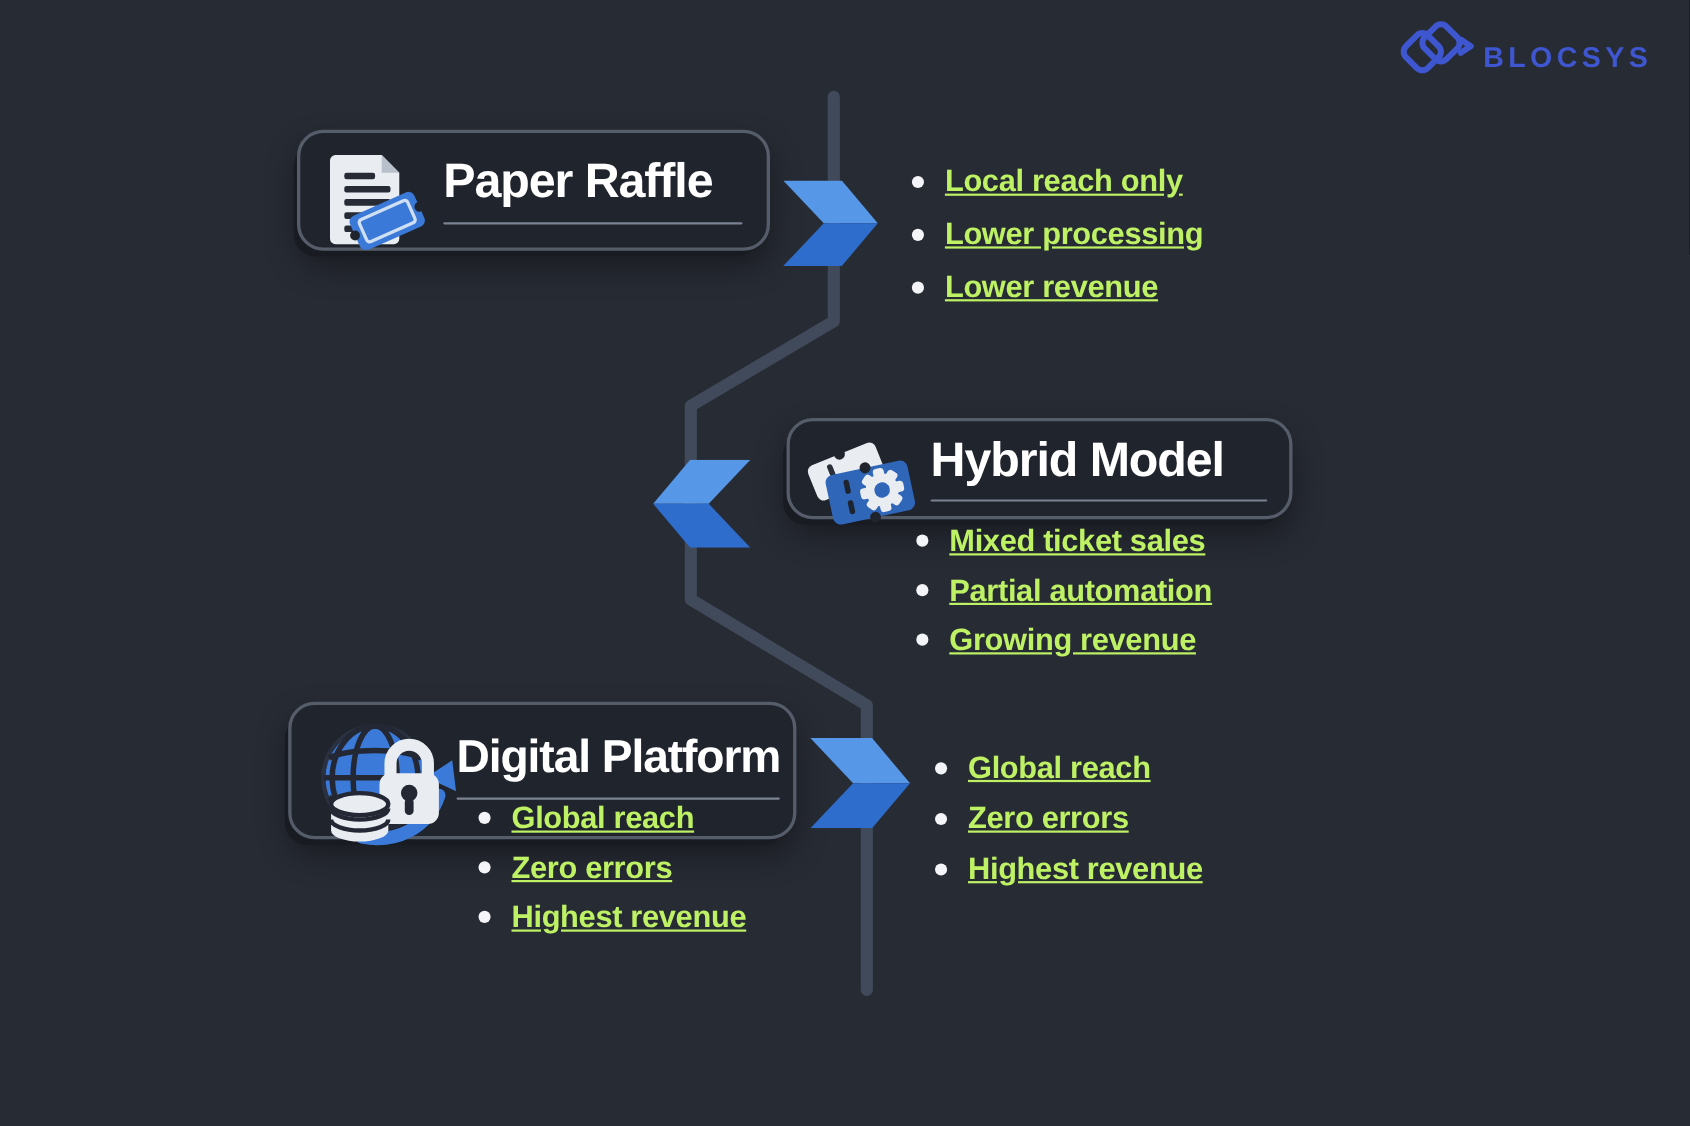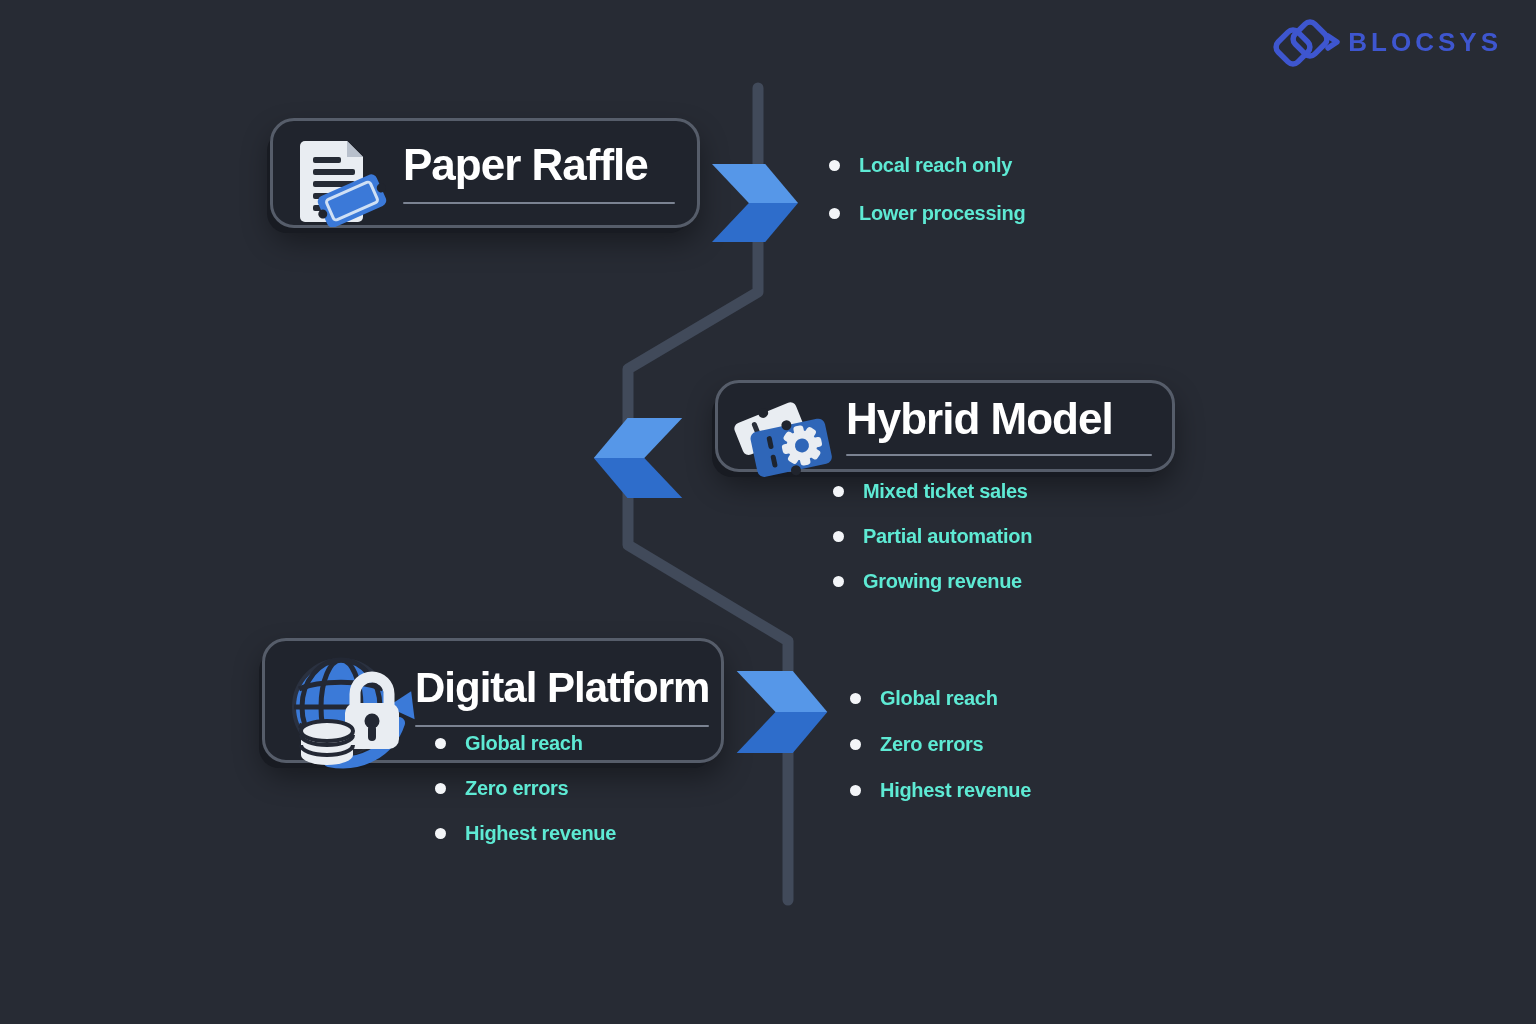--- a/index.html
+++ b/index.html
@@ -43,40 +43,41 @@
 
   #card-digital { left:262px; top:638px; width:462px; height:125px; padding:0 22px 0 16px; }
   #card-digital .card-icon { left:12px; top:6px; }
   #card-digital .card-text { margin-left:134px; margin-top:-8px; }
   #card-digital .card-title { font-size:42px; }
 
   
   .bullets { position:absolute; z-index:3; list-style:none; }
   .bullets li {
     display:flex; align-items:center; gap:19px;
-    color:#5eead4; font-size:20px; font-weight:700; letter-spacing:-0.3px;
+    color:#bef264; font-size:28px; font-weight:700; letter-spacing:-0.3px;
     white-space:nowrap;
+    text-decoration:underline;
   }
   .bullets li::before {
     content:""; width:11px; height:11px; border-radius:50%;
     background:#f3f5f8; flex:none;
   }
   #bullets-paper         { left:829px; top:141px; } #bullets-paper li         { height:48px; }
   #bullets-hybrid        { left:833px; top:469px; } #bullets-hybrid li        { height:45px; }
   #bullets-digital-left  { left:435px; top:721px; } #bullets-digital-left li  { height:45px; }
   #bullets-digital-right { left:850px; top:675px; } #bullets-digital-right li { height:46px; }
 
   
   .arrow { position:absolute; z-index:4; }
   #arrow-1 { left:712px; top:164px; width:86px;  height:78px; }
   #arrow-2 { left:588px; top:418px; width:100px; height:80px; }
   #arrow-3 { left:734px; top:671px; width:96px;  height:82px; }
 
   
-  .logo { position:absolute; top:16px; right:34px; z-index:5; display:flex; align-items:center; gap:8px; }
+  .logo { position:absolute; top:16px; right:34px; z-index:5; display:flex; align-items:flex-end; gap:8px; }
   .logo-text {
     color:#3e56cf; font-size:26px; font-weight:700; letter-spacing:4px;
   }
 </style>
 </head>
 <body>
 
 <div class="canvas">
 
   <svg class="timeline-svg" width="1536" height="1024">
@@ -106,20 +107,21 @@
   </div>
 
   <svg class="arrow" id="arrow-1" viewBox="0 0 84 76">
     <polygon points="0,0 52,0 84,38 36,38" fill="#5697e8"></polygon>
     <polygon points="36,38 84,38 52,76 0,76" fill="#2e6dcb"></polygon>
   </svg>
 
   <ul class="bullets" id="bullets-paper">
     <li>Local reach only</li>
     <li>Lower processing</li>
+    <li>Lower revenue</li>
   </ul>
 
   <div class="card" id="card-hybrid">
     <svg class="card-icon" width="118" height="100" viewBox="0 0 118 100">
       <g transform="rotate(-22 45 40)">
         <rect x="10" y="24" width="66" height="34" rx="6" fill="#e9edf2"></rect>
         <rect x="28" y="29" width="5" height="24" rx="2.5" fill="#2a2f3a"></rect>
         <circle cx="43" cy="24" r="5" fill="#20242d"></circle>
         <circle cx="43" cy="58" r="5" fill="#20242d"></circle>
       </g>

